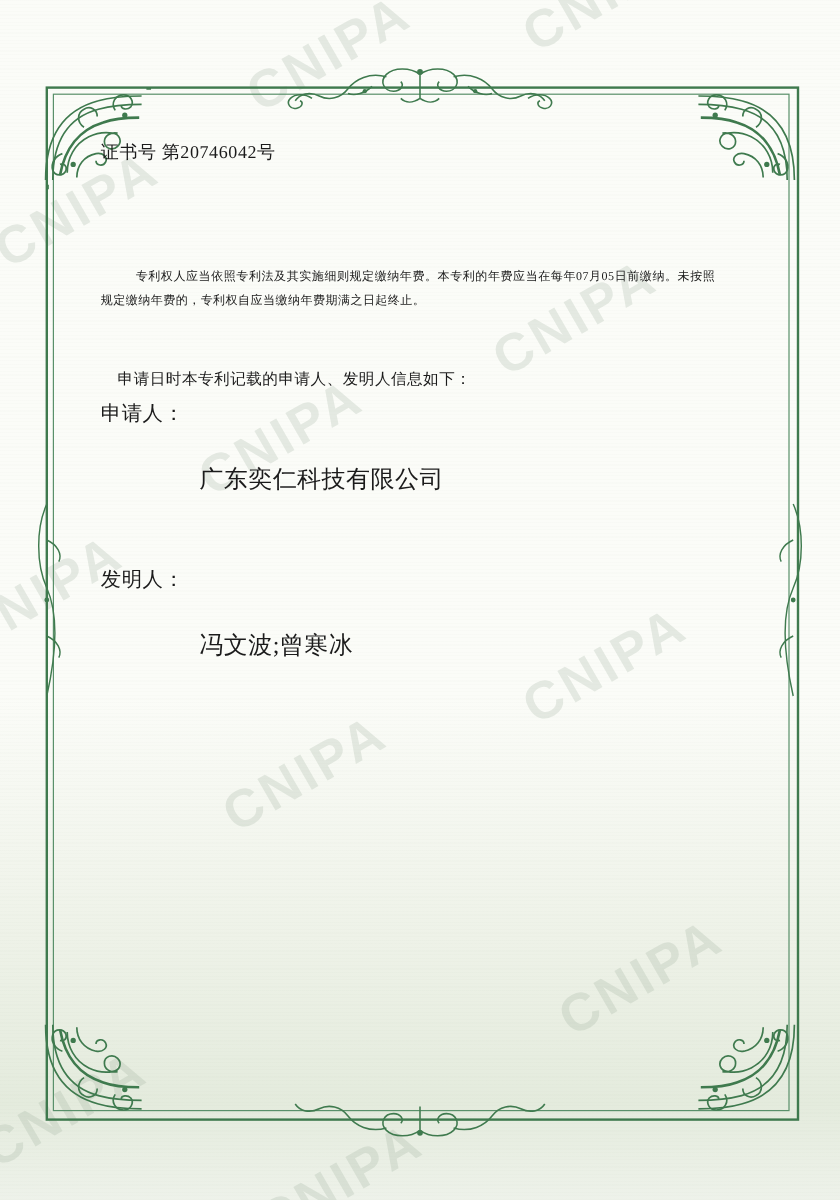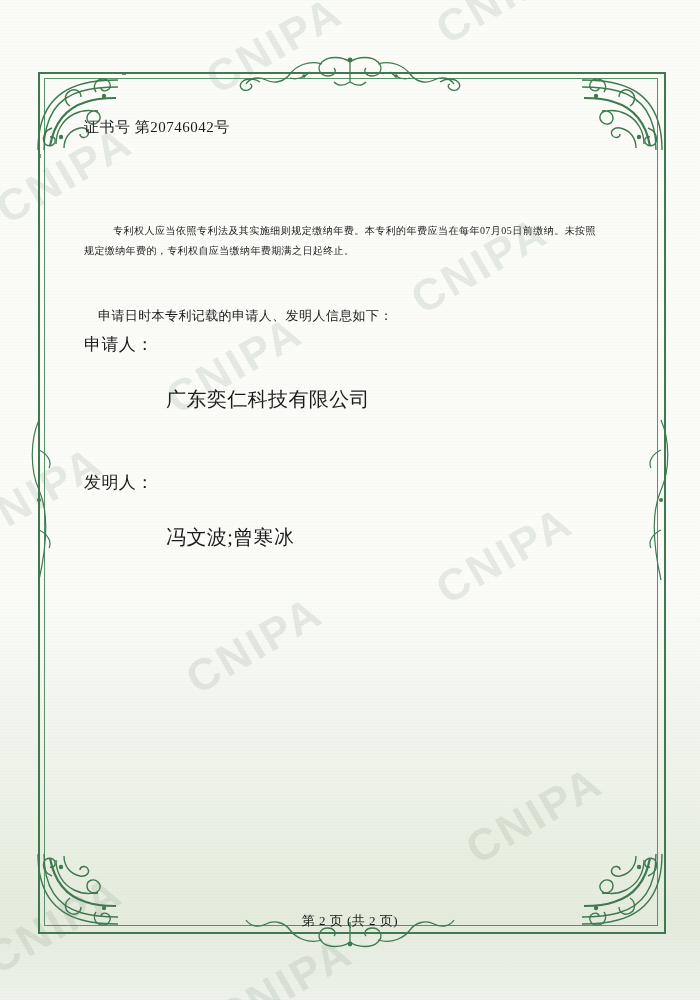--- a/index.html
+++ b/index.html
@@ -320,15 +320,14 @@
       <span class="indent"></span><span>申请日时本专利记载的申请人、发明人信息如下：</span>
     </div>
 
     <div class="field-label">申请人：</div>
     <div class="field-value">广东奕仁科技有限公司</div>
 
     <div class="field-label inventor">发明人：</div>
     <div class="field-value">冯文波;曾寒冰</div>
   </div>
 
-  <div class="footer">第 2 页 (共 2 页)</div>
 
 </div>
 
 </body></html>

